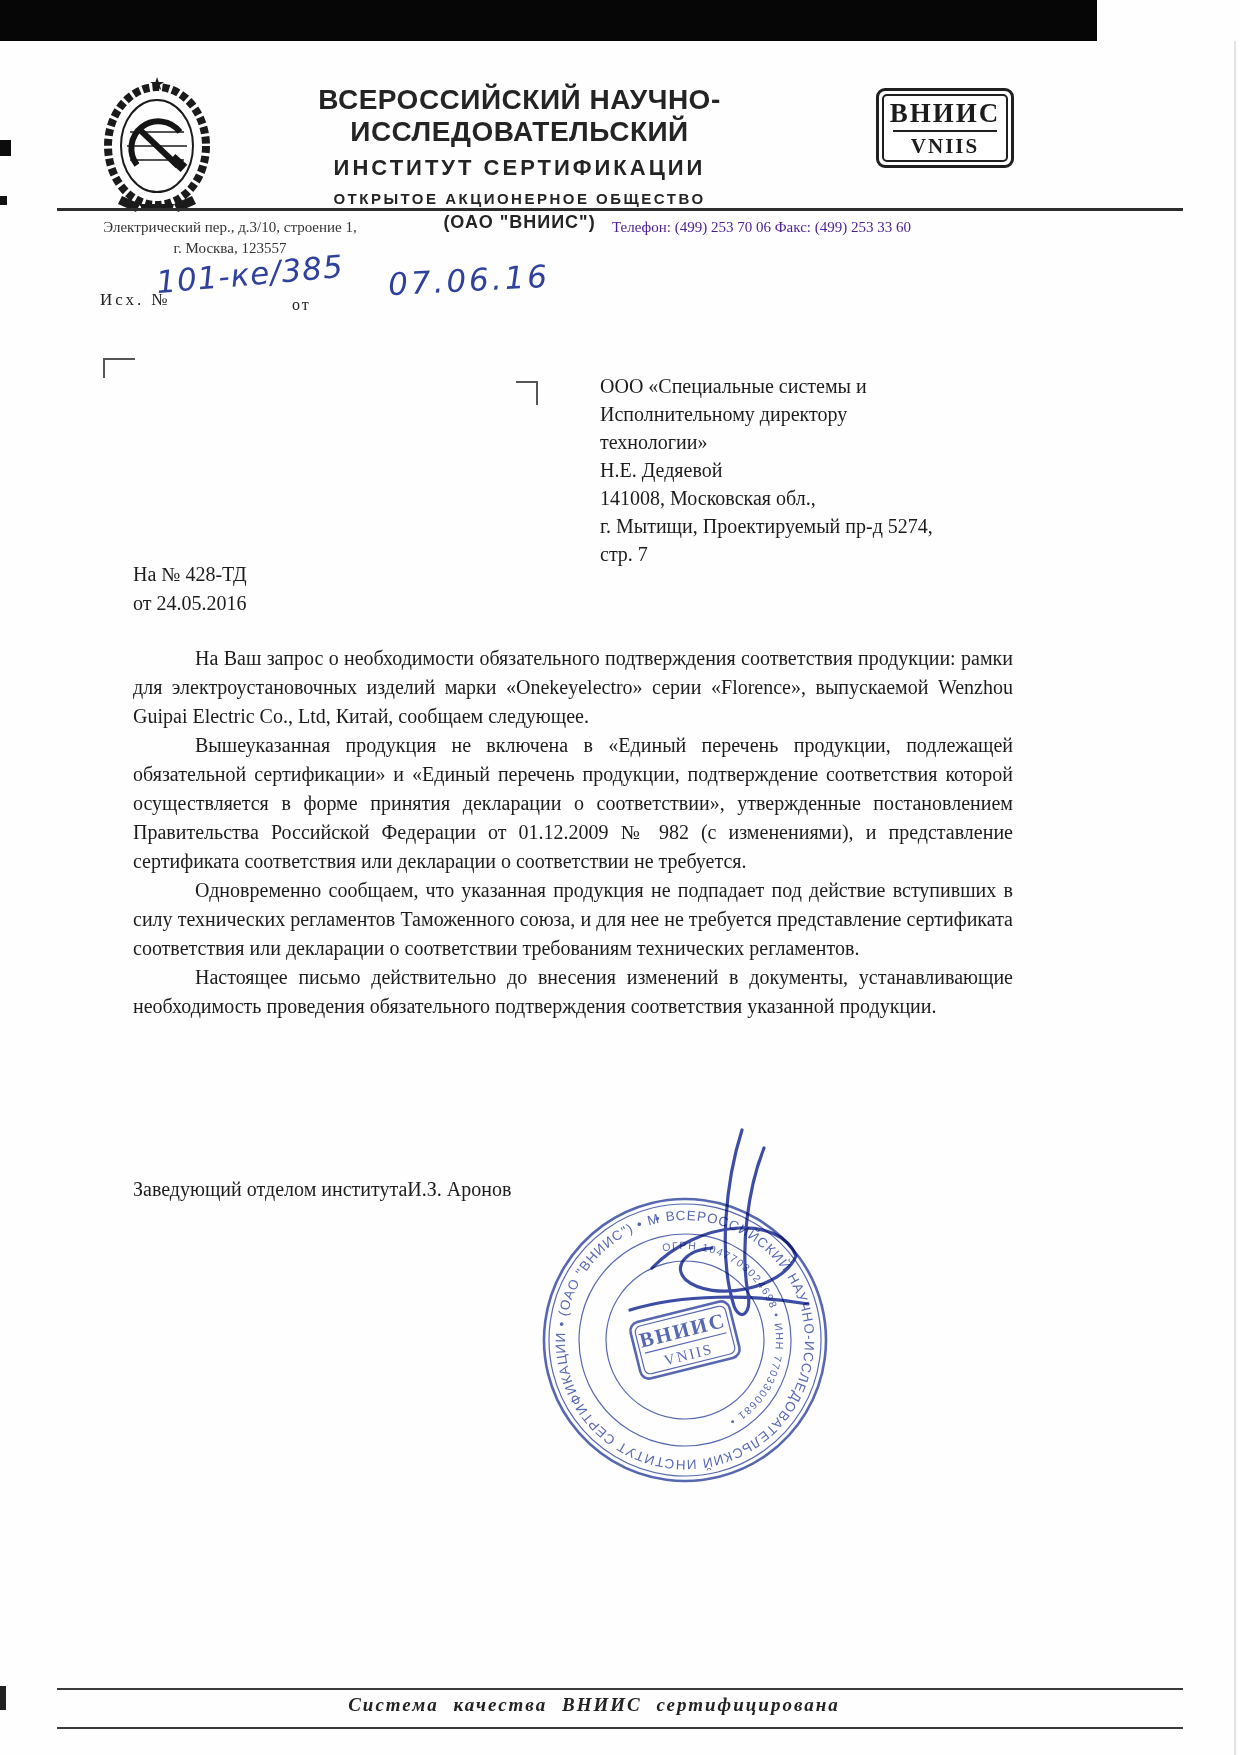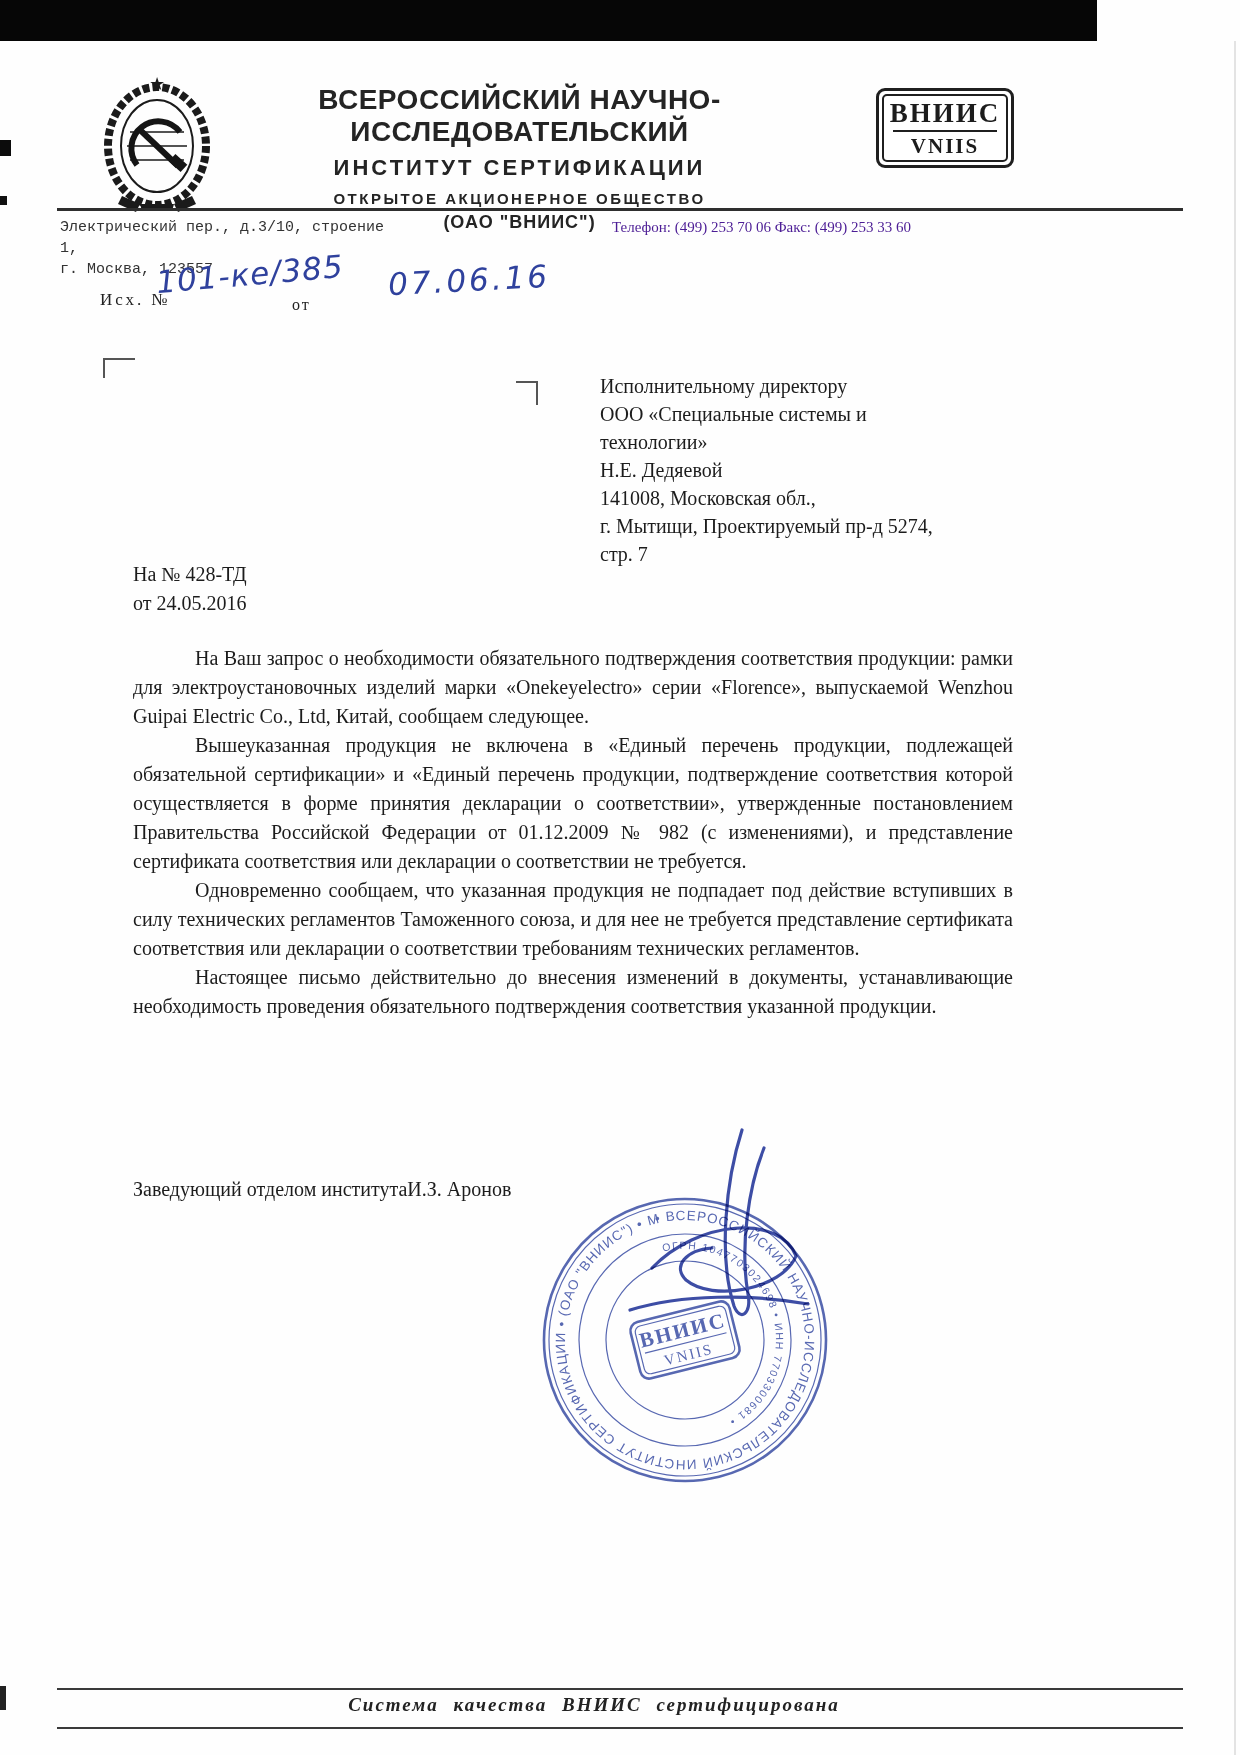--- a/index.html
+++ b/index.html
@@ -36,22 +36,22 @@
     width:100%; height:100%; border:2px solid #1f1f1f; border-radius:5px;
     display:flex; flex-direction:column; align-items:center; justify-content:center;
   }
   .vniis-ru { font-size:27px; font-weight:bold; letter-spacing:2px; line-height:30px; }
   .vniis-divider { width:86%; height:2px; background:#1f1f1f; margin:2px 0; }
   .vniis-en { font-size:21px; font-weight:bold; letter-spacing:2px; line-height:24px; }
 
   .header-rule { position:absolute; left:57px; top:208px; width:1126px; height:3px; background:#2e2e2e; }
 
   .addr-block {
-    position:absolute; left:60px; top:217px; width:340px; 
-    font-family:Liberation Mono, monospace; font-size:15px; line-height:21px; color:#333;
+    position:absolute; left:60px; top:217px; width:340px; text-align:center;
+    font-family:Liberation Serif, serif; font-size:15px; line-height:21px; color:#333;
   }
   .phone-block {
     position:absolute; left:612px; top:217px; width:420px;
     font-family:Liberation Serif, serif; font-size:15px; line-height:21px; color:#4c1d95;
   }
 
   
   .ref-label { position:absolute; left:100px; top:290px; font-size:17px; letter-spacing:3px; color:#222; }
   .ref-ot { position:absolute; left:292px; top:296px; font-size:16px; letter-spacing:2px; color:#222; }
   .handwriting {
@@ -149,22 +149,22 @@
 
   <div class="ref-label">Исх.  №</div>
   <div class="ref-ot">от</div>
   <div class="handwriting hand-number">101-ке/385</div>
   <div class="handwriting hand-date">07.06.16</div>
 
   <div class="corner-left"></div>
   <div class="corner-right"></div>
 
   <div class="recipient">
+    <div>ООО «Специальные системы и</div>
     <div>Исполнительному директору</div>
-    <div>ООО «Специальные системы и</div>
     <div>технологии»</div>
     <div>Н.Е. Дедяевой</div>
     <div>141008, Московская обл.,</div>
     <div>г. Мытищи, Проектируемый пр-д 5274,</div>
     <div>стр. 7</div>
   </div>
 
   <div class="re-ref">
     <div>На  № 428-ТД</div>
     <div>от   24.05.2016</div>

